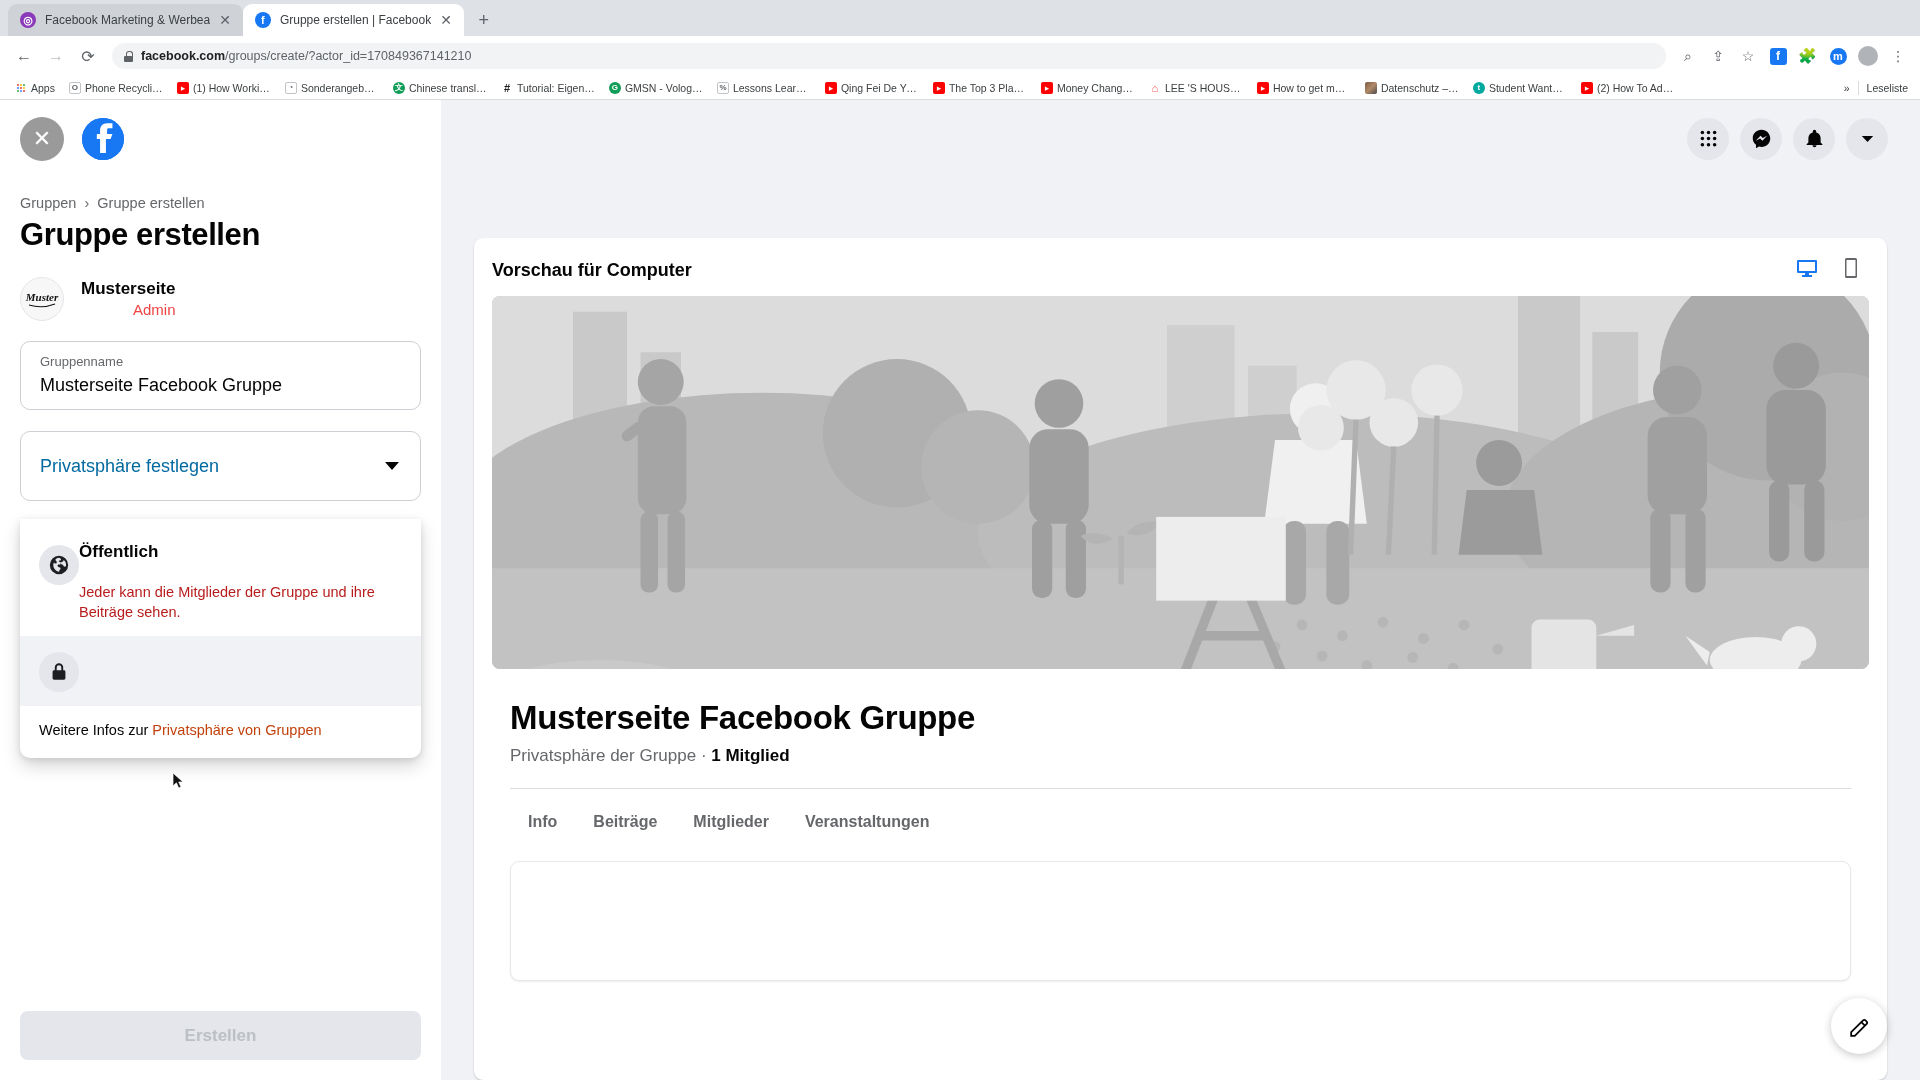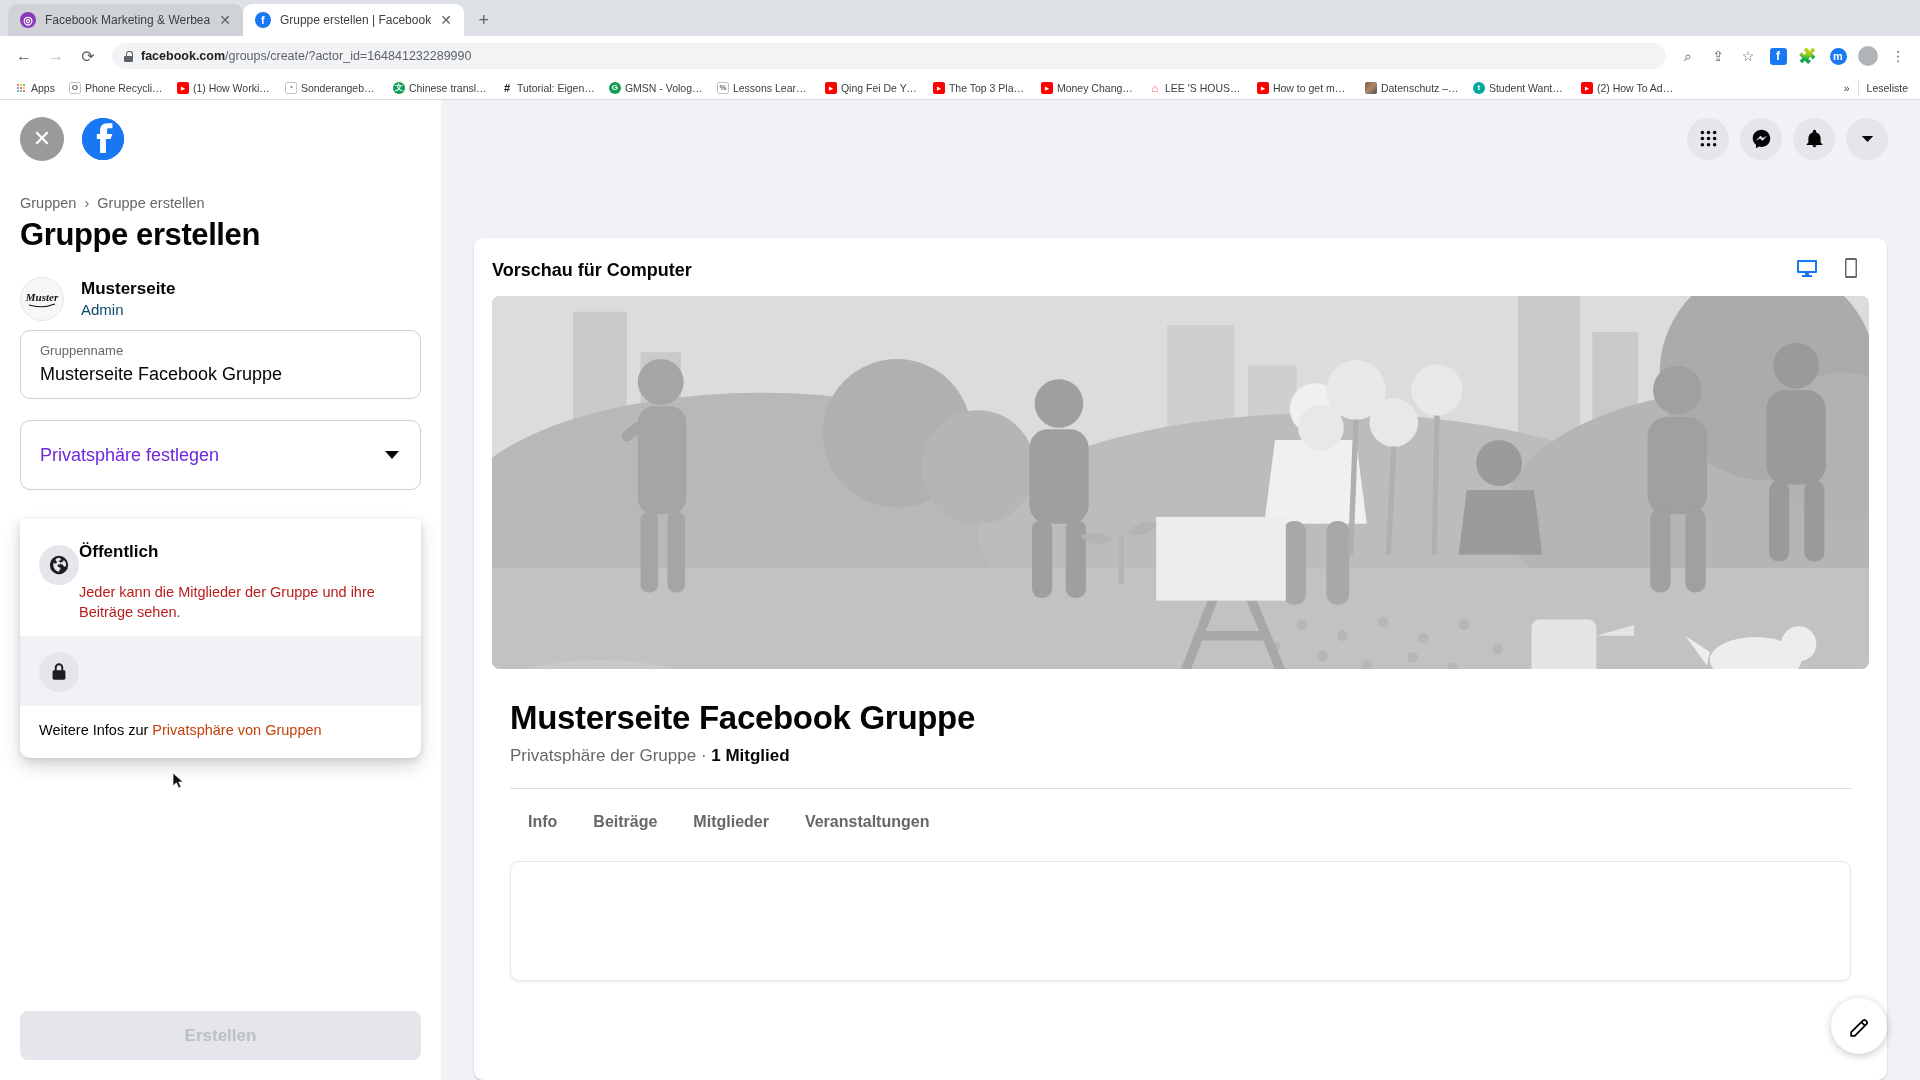--- a/index.html
+++ b/index.html
@@ -119,35 +119,35 @@
   .page-title { font-size: 31px; font-weight: 700; color: #050505; letter-spacing: -0.4px; margin-top: 6px; }
 
   .acct-row { display: flex; align-items: center; gap: 17px; margin-top: 24px; }
   .acct-avatar {
     width: 44px; height: 44px; border-radius: 50%; background: #f7f7f7;
     border: 1px solid #e4e6eb; display: flex; align-items: center; justify-content: center;
     overflow:hidden;
   }
   .acct-avatar svg { width: 40px; height: 40px; }
   .acct-name { font-size: 17px; font-weight: 600; color: #050505; line-height: 1.25; }
-  .acct-role { font-size: 15px; color: #0c4a6e; line-height: 1.35; }
+  .acct-role { font-size: 15px; color: #ef4444; line-height: 1.35; text-align: right; }
 
   .field {
-    margin-top: 9px; height: 69px; border: 1px solid #ccd0d5; border-radius: 10px;
+    margin-top: 20px; height: 69px; border: 1px solid #ccd0d5; border-radius: 10px;
     background: #ffffff; padding: 11px 19px; display: flex; flex-direction: column; justify-content: flex-start;
   }
   .field-label { font-size: 13px; color: #65676b; line-height: 1.4; }
   .field-value { font-size: 18px; color: #050505; line-height: 1.45; margin-top: 1px; }
 
   .select-field {
     margin-top: 21px; height: 70px; border: 1px solid #ccd0d5; border-radius: 10px;
     background: #ffffff; padding: 0 19px; display: flex; align-items: center; justify-content: space-between;
     position: relative; z-index: 3;
   }
-  .select-placeholder { font-size: 18px; color: #6d28d9; }
+  .select-placeholder { font-size: 18px; color: #0369a1; }
   .caret { width: 0; height: 0; border-left: 7px solid transparent; border-right: 7px solid transparent;
     border-top: 8px solid #050505; margin-right: 2px; }
 
   .dropdown {
     position: absolute; left: 20px; right: 20px; top: 342px;
     background: #ffffff; border-radius: 0 0 10px 10px;
     box-shadow: 0 8px 18px rgba(0,0,0,0.16), 0 2px 6px rgba(0,0,0,0.10);
     padding-top: 10px; z-index: 2;
   }
   .dd-option { display: flex; padding: 12px 19px 14px 19px; align-items: flex-start; }
@@ -229,21 +229,21 @@
     </div>
     <div class="newtab">+</div>
   </div>
 
   <div class="toolbar">
     <div class="navbtn">←</div>
     <div class="navbtn disabled">→</div>
     <div class="navbtn">⟳</div>
     <div class="omnibox">
       <span class="lock"></span>
-      <span class="url"><b>facebook.com</b><span>/groups/create/?actor_id=164841232289990</span></span>
+      <span class="url"><b>facebook.com</b><span>/groups/create/?actor_id=170849367141210</span></span>
     </div>
     <div class="tb-right">
       <div class="tb-icon">⌕</div>
       <div class="tb-icon">⇪</div>
       <div class="tb-icon">☆</div>
       <div class="tb-icon">
           <span class="ext-fb">f</span>
         </div>
       <div class="tb-icon ext-puzzle">🧩</div>
       <div class="tb-icon">

